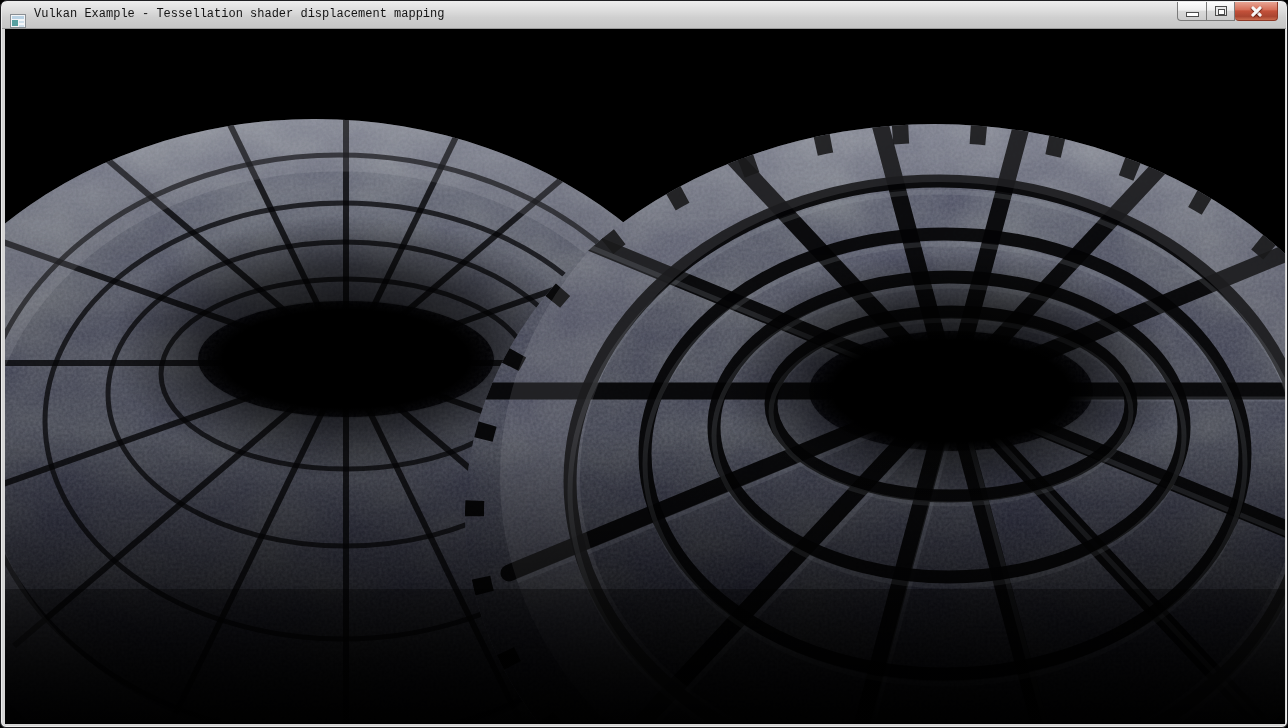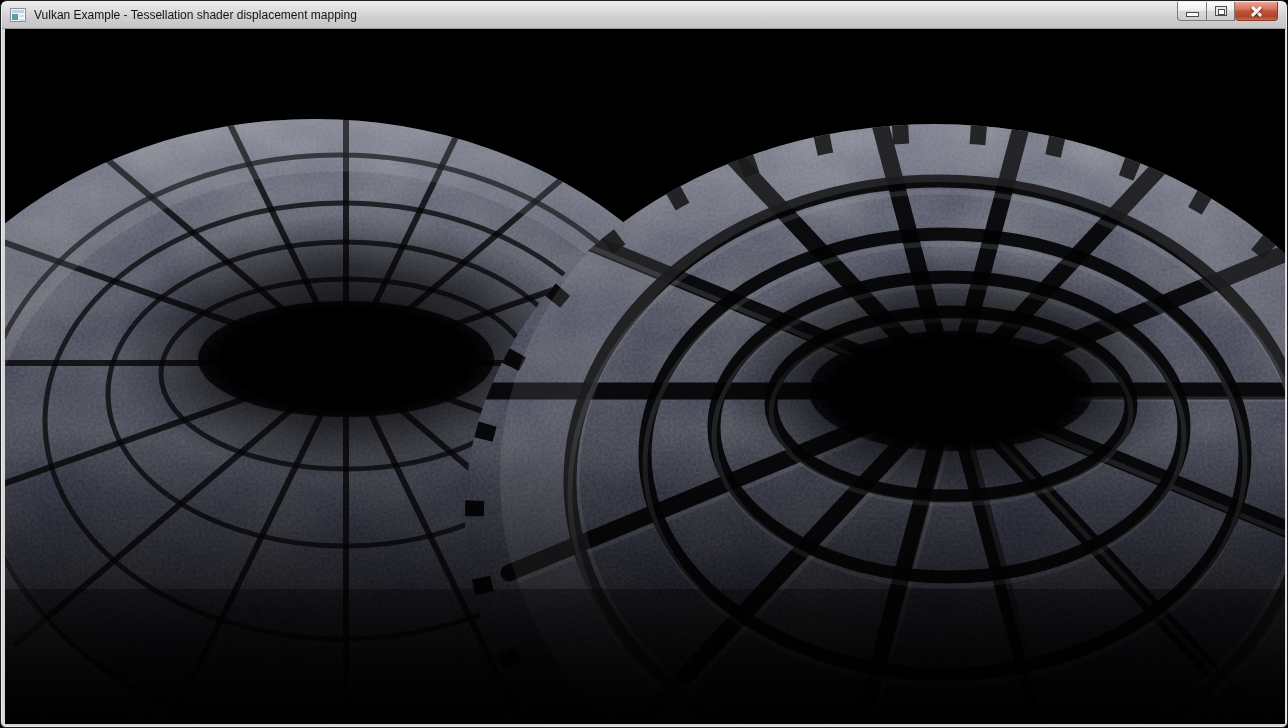--- a/index.html
+++ b/index.html
@@ -12,22 +12,23 @@
     border:1px solid #1f1f22;
     border-radius:7px 7px 6px 6px;
     overflow:hidden;
     box-shadow: inset 0 0 0 1px rgba(255,255,255,.55);
   }
 
   
   .titlebar {
     position:absolute; left:1px; top:1px; right:1px; height:27px;
     background:linear-gradient(180deg,#ececec 0%,#dcdcdc 35%,#cfcfcf 60%,#c6c6c6 100%);
-    display:flex; align-items:center;
+    display:flex; align-items:flex-end;
     border-bottom:1px solid #9a9a9a;
+    font-family:Liberation Mono, monospace;
   }
   .app-icon {
     width:16px; height:14px; margin:0 8px 0 8px;
     border:1px solid #8a8f94; background:#f4f6f8;
     position:relative; flex:0 0 auto;
   }
   .app-icon .bar  { position:absolute; left:1px; right:1px; top:1px; height:3px; background:#b9d2e4; }
   .app-icon .pane { position:absolute; left:1px; top:5px; bottom:1px; width:6px; background:#57a0a0; }
   .app-icon .line1,.app-icon .line2 { position:absolute; left:8px; right:1px; height:2px; background:#cfe0ec; }
   .app-icon .line1 { top:6px; } .app-icon .line2 { top:10px; }

